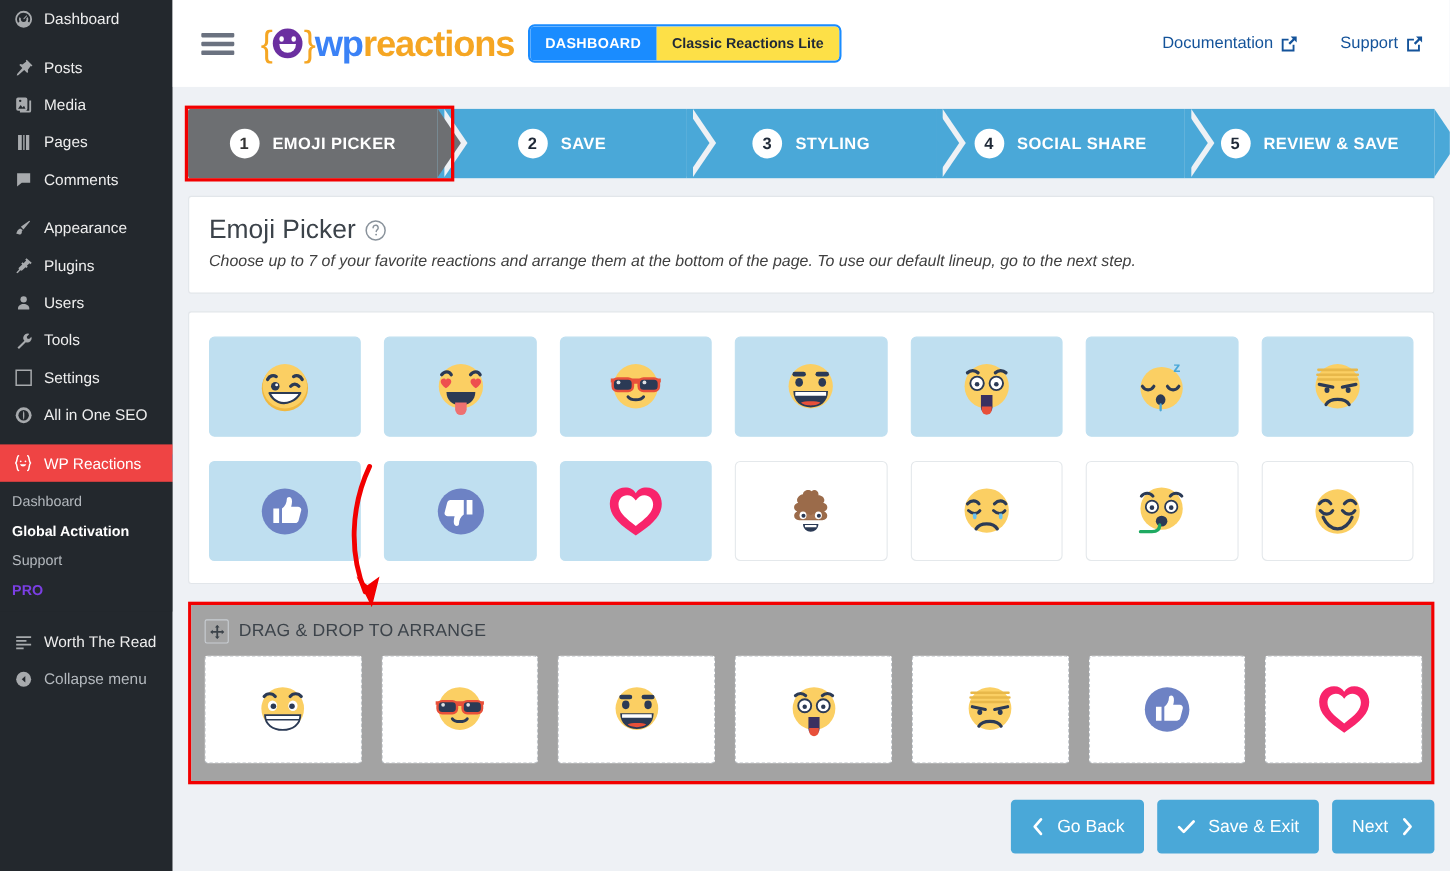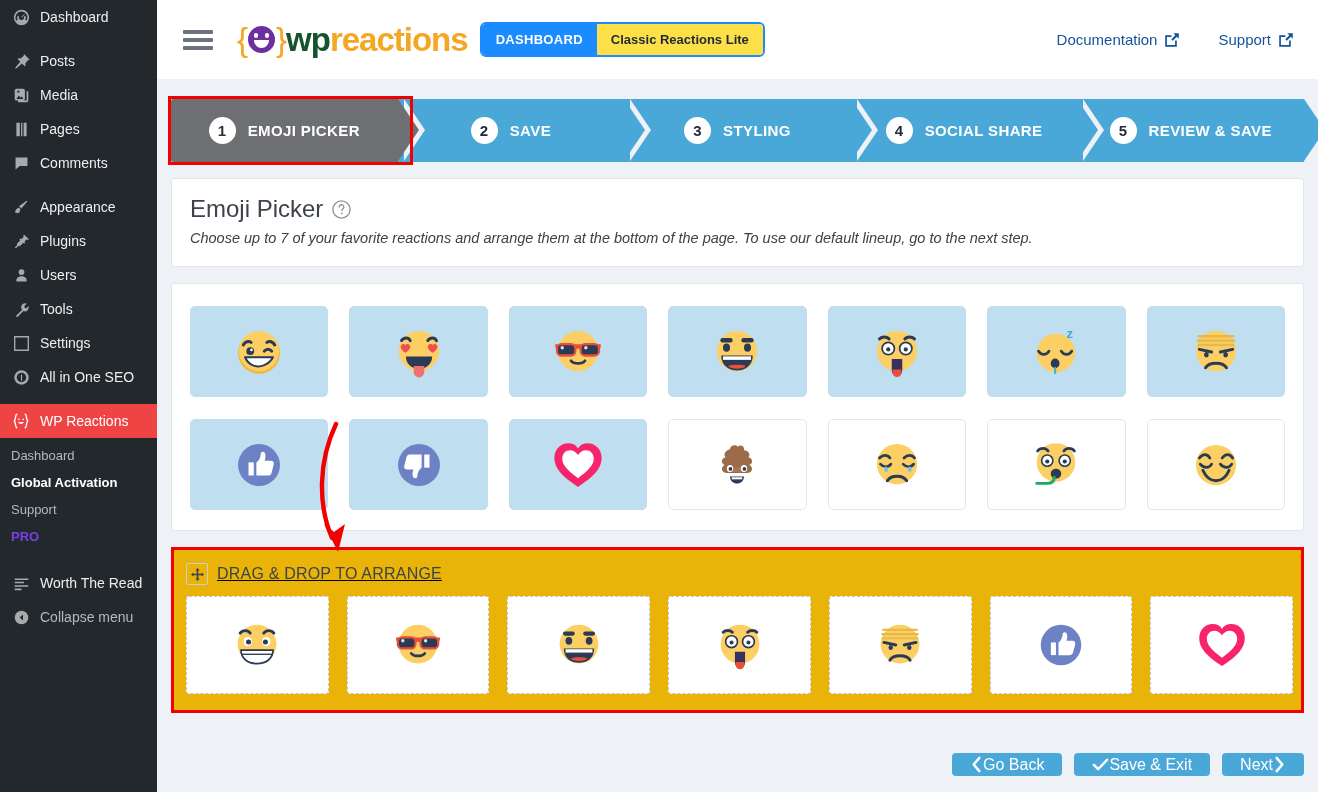--- a/index.html
+++ b/index.html
@@ -66,21 +66,21 @@
   #hamburger span {
     display: block; height: 4px; background: #6b7280;
     border-radius: 1px; margin: 4px 0;
   }
   #logo {
     display: flex; align-items: center; margin-left: 24px;
     font-size: 33px; font-weight: bold; letter-spacing: -1px;
     white-space: nowrap;
   }
   .logo-brace { color: #f5a623; font-weight: 400; }
-  .logo-wp { color: #14532d; }
+  .logo-wp { color: #3b82f6; }
   .logo-reactions { color: #f5a623; }
   .smiley {
     display: inline-block; width: 27px; height: 27px; border-radius: 50%;
     background: #6b2fa0; position: relative; margin: 0 1px;
     vertical-align: -4px;
   }
   .smiley::before, .smiley::after {
     content: ""; position: absolute; top: 7px; width: 4px; height: 5px;
     background: #fff; border-radius: 2px;
   }
@@ -168,21 +168,21 @@
     flex: 1; height: 91px; border-radius: 5px; cursor: pointer;
     display: flex; align-items: center; justify-content: center;
     background: #fff; border: 1px solid #e4e8eb;
   }
   .etile.sel { background: #bfdff0; border-color: #bfdff0; }
 
   
   #arrangeOuter {
     margin: 16px 14px 0 14px; border: 3px solid #f20000; position: relative;
   }
-  #arrange { background: #eab308; padding: 13px 8px 16px 12px; text-decoration: underline; }
+  #arrange { background: #a3a3a3; padding: 13px 8px 16px 12px; }
   #arrHead {
     display: flex; align-items: center; gap: 9px; margin-bottom: 11px;
   }
   .move-box {
     width: 22px; height: 22px; border: 1px solid #c9ced3; border-radius: 2px;
     display: flex; align-items: center; justify-content: center;
     color: #3c434a; cursor: grab;
   }
   #arrHead .t { font-size: 16px; color: #3c434a; letter-spacing: .2px; }
   #arrRow { display: flex; gap: 18px; }
@@ -192,22 +192,22 @@
     cursor: grab;
   }
 
   
   #footer {
     margin-top: auto; padding: 14px 14px 16px 14px;
     display: flex; justify-content: flex-end; gap: 12px;
   }
   .btn {
     background: #4aa8d8; color: #fff; border: none; border-radius: 4px;
-    height: 23px; padding: 0 18px; font-size: 16px; cursor: pointer;
-    display: flex; align-items: center; 
+    height: 49px; padding: 0 18px; font-size: 16px; cursor: pointer;
+    display: flex; align-items: center; gap: 11px;
     font-family: "Liberation Sans", sans-serif;
   }
   .btn svg { display: block; }
   #annotArrowWrap { position: absolute; left: 157px; top: 0; width: 90px; height: 600px; pointer-events: none; z-index: 20; }
 
   
   .em { display: block; }
 </style>
 </head>
 <body>

